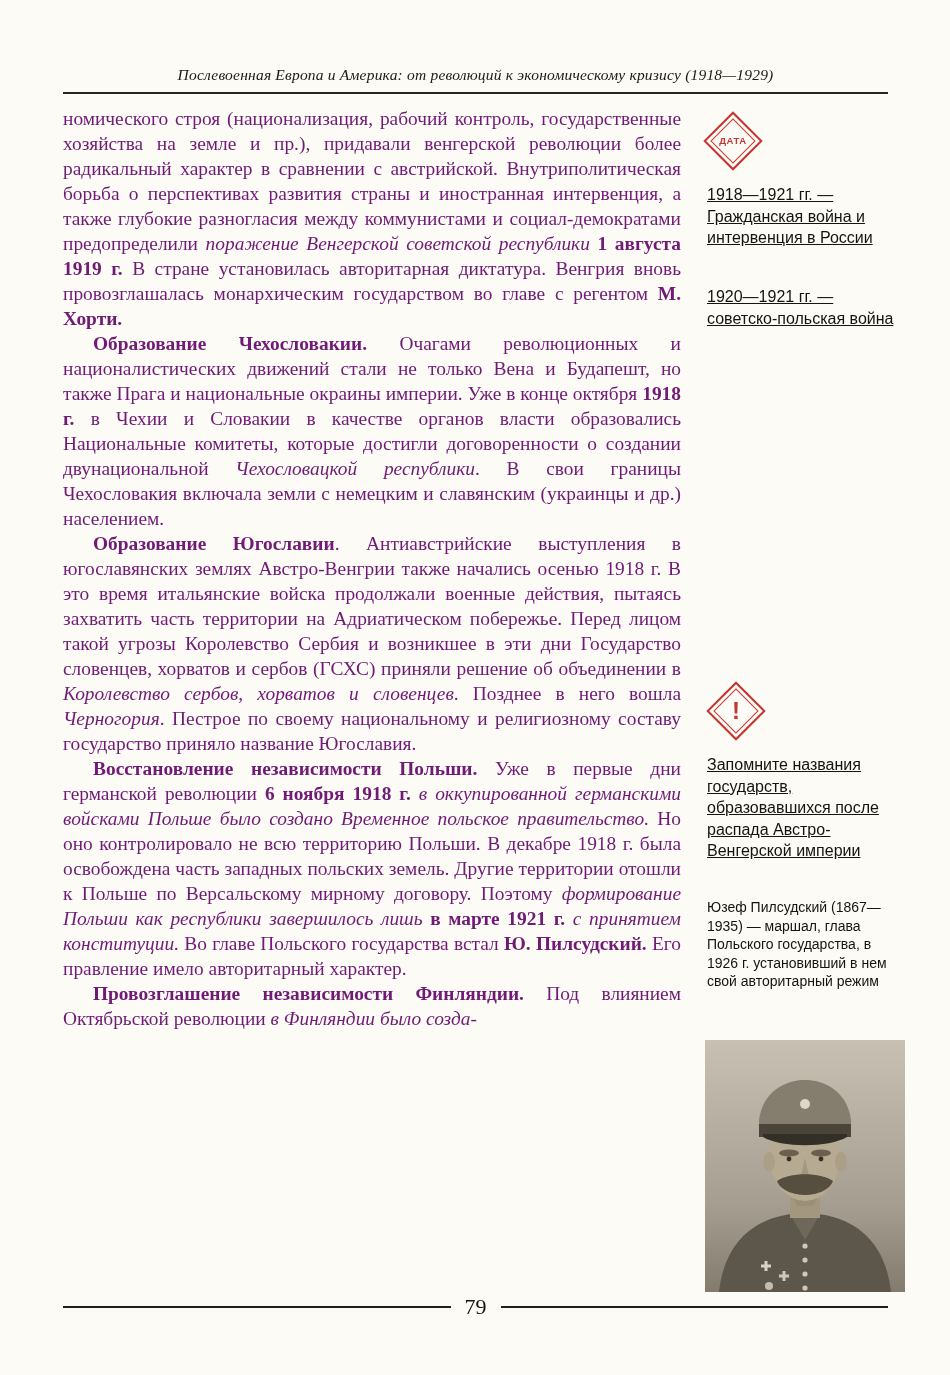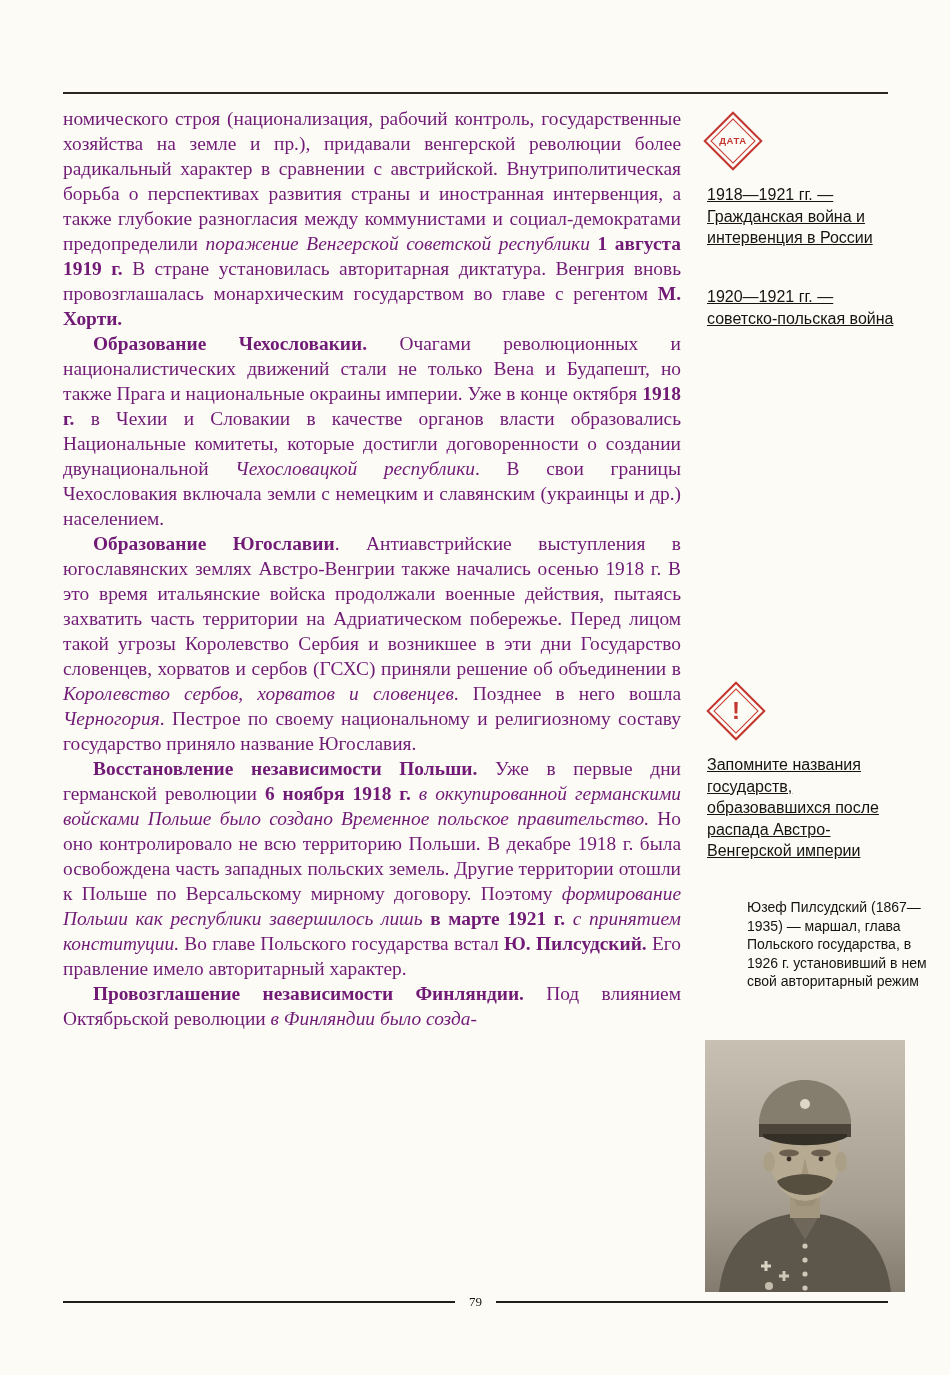--- a/index.html
+++ b/index.html
@@ -68,42 +68,43 @@
 
   .side-text {
     position:absolute; left:2px; width:188px;
     font-size:16px; line-height:21.5px;text-decoration:underline;
   }
   .date-entry-1 { top:72px; }
   .date-entry-2 { top:174px; }
   .note-text    { top:642px; }
   .bio-text {
     position:absolute; left:2px; top:786px; width:192px;
-    font-size:14px; line-height:18.5px;margin-left:40px;
+    font-size:14px; line-height:18.5px;
   }
   .photo {
     position:absolute; left:0; top:928px;
     width:200px; height:252px;
     background:#a7a094;
     box-shadow:0 0 0 1px #8f897d inset;
   }
   .photo svg { display:block; width:100%; height:100%; }
 
   .footer {
     position:absolute; top:1294px; left:63px; width:825px;
     display:flex; align-items:center; gap:14px;
   }
   .foot-rule { flex:1; height:2px; background:#211d18; }
-  .page-num { font-size:13px; color:#17130f; }
+  .page-num { font-size:22px; color:#17130f; }
 </style>
 </head>
 <body>
 
 <div class="page">
 
+  <div class="running-head">Послевоенная Европа и Америка: от революций к экономическому кризису (1918—1929)</div>
   <div class="head-rule"></div>
 
   <div class="body-col">
       <p class="para"><span>номического строя (национализация, рабочий контроль, государственные хозяйства на земле и пр.), придавали венгерской революции более радикальный характер в сравнении с австрийской. Внутриполитическая борьба о перспективах развития страны и иностранная интервенция, а также глубокие разногласия между коммунистами и социал-демократами предопределили </span><span class="i">поражение Венгерской советской республики</span><span> </span><span class="b">1 августа 1919 г.</span><span> В стране установилась авторитарная диктатура. Венгрия вновь провозглашалась монархическим государством во главе с регентом </span><span class="b">М. Хорти.</span></p>
       <p class="para ind"><span class="b">Образование Чехословакии.</span><span> Очагами революционных и националистических движений стали не только Вена и Будапешт, но также Прага и национальные окраины империи. Уже в конце октября </span><span class="b">1918 г.</span><span> в Чехии и Словакии в качестве органов власти образовались Национальные комитеты, которые достигли договоренности о создании двунациональной </span><span class="i">Чехословацкой республики</span><span>. В свои границы Чехословакия включала земли с немецким и славянским (украинцы и др.) населением.</span></p>
       <p class="para ind"><span class="b">Образование Югославии</span><span>. Антиавстрийские выступления в югославянских землях Австро-Венгрии также начались осенью 1918 г. В это время итальянские войска продолжали военные действия, пытаясь захватить часть территории на Адриатическом побережье. Перед лицом такой угрозы Королевство Сербия и возникшее в эти дни Государство словенцев, хорватов и сербов (ГСХС) приняли решение об объединении в </span><span class="i">Королевство сербов, хорватов и словенцев</span><span>. Позднее в него вошла </span><span class="i">Черногория</span><span>. Пестрое по своему национальному и религиозному составу государство приняло название Югославия.</span></p>
       <p class="para ind"><span class="bi">Восстановление независимости Польши.</span><span> Уже в первые дни германской революции </span><span class="b">6 ноября 1918 г.</span><span> </span><span class="i">в оккупированной германскими войсками Польше было создано Временное польское правительство.</span><span> Но оно контролировало не всю территорию Польши. В декабре 1918 г. была освобождена часть западных польских земель. Другие территории отошли к Польше по Версальскому мирному договору. Поэтому </span><span class="i">формирование Польши как республики завершилось лишь </span><span class="b">в марте 1921 г.</span><span> </span><span class="i">с принятием конституции.</span><span> Во главе Польского государства встал </span><span class="b">Ю. Пилсудский.</span><span> Его правление имело авторитарный характер.</span></p>
       <p class="para ind"><span class="bi">Провозглашение независимости Финляндии.</span><span> Под влиянием Октябрьской революции </span><span class="i">в Финляндии было созда-</span></p>
     </div>
 

